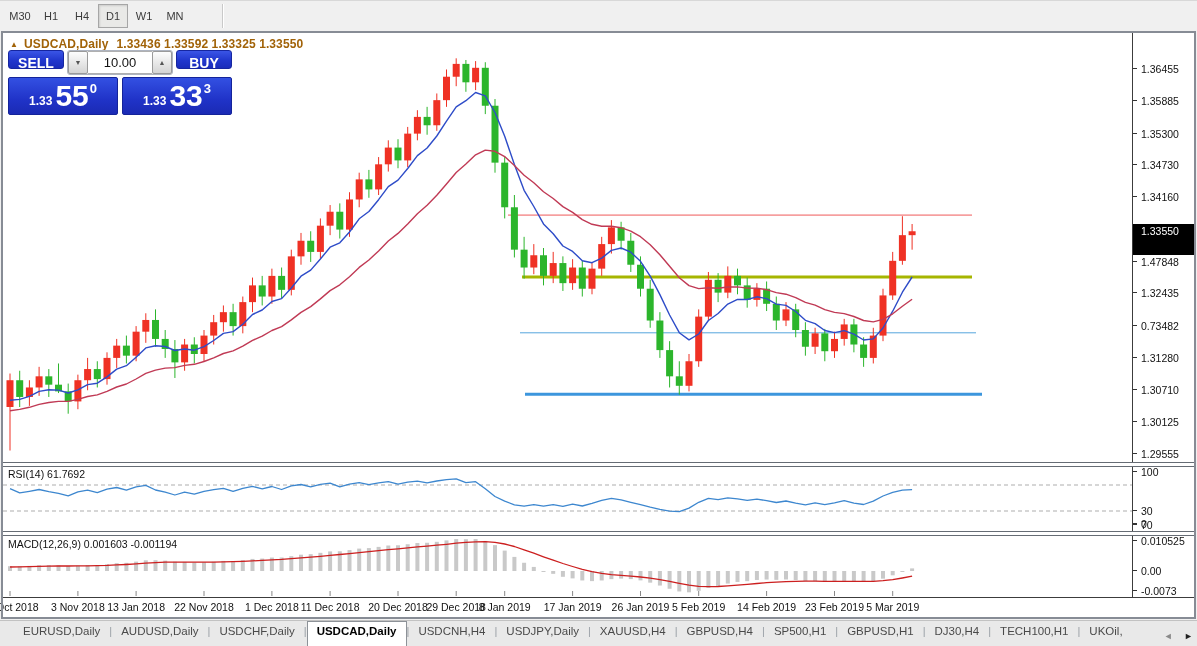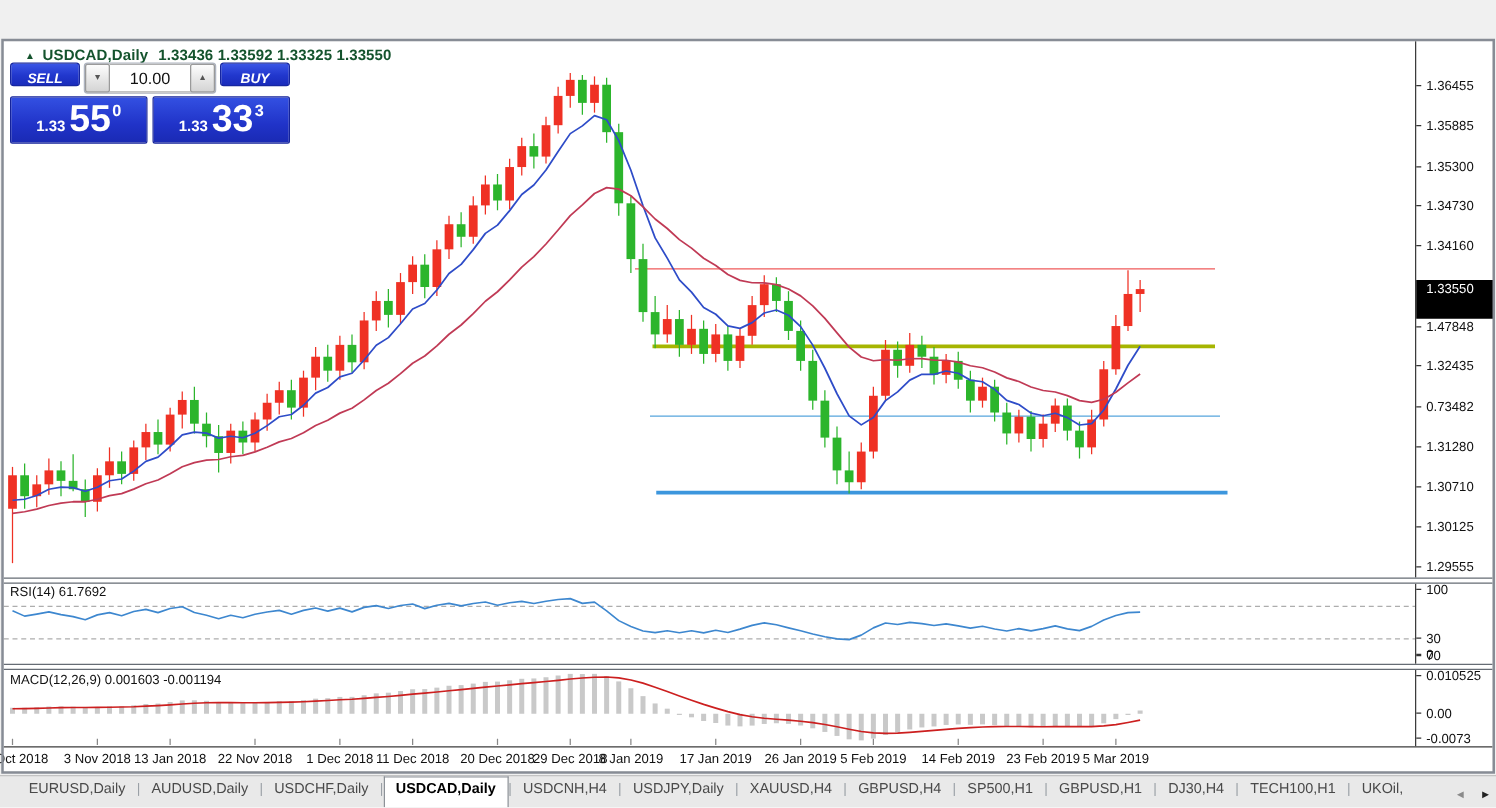--- a/index.html
+++ b/index.html
@@ -18,29 +18,29 @@
   .main-bg { position: absolute; left: 3px; top: 33px; width: 1191px; height: 584px; background: #ffffff; z-index: 0; }
   .plot-hotspot { position: absolute; left: 3px; top: 33px; width: 1129px; height: 429px; z-index: 1; }
 
   svg.overlay { position: absolute; left: 0; top: 0; z-index: 2; pointer-events: none; }
 
   
   .axis-border { position: absolute; left: 1132px; top: 33px; width: 1px; height: 564px; background: #3c3c3c; z-index: 3; }
   .splitter { position: absolute; left: 3px; width: 1191px; height: 5px; background: #ffffff; border-top: 1px solid #666c74; border-bottom: 1px solid #666c74; z-index: 3; }
   .date-strip-border { position: absolute; left: 3px; top: 597px; width: 1191px; height: 1px; background: #3c3c3c; z-index: 3; }
 
-  .chart-title { position: absolute; left: 20px; top: 37px; z-index: 4; font-size: 12px; font-weight: 600; color: #14532d; letter-spacing: .1px; }
+  .chart-title { position: absolute; left: 10px; top: 37px; z-index: 4; font-size: 12px; font-weight: 600; color: #a16207; letter-spacing: .1px; }
   .chart-title .tri { font-size: 8px; position: relative; top: -1px; margin-right: 6px; }
   .chart-title .ohlc { font-weight: 600; margin-left: 8px; }
 
   
   .trade-panel { position: absolute; left: 8px; top: 50px; width: 224px; z-index: 4; }
   .tp-row1 { position: relative; height: 25px; }
-  .btn-blue { position: absolute; top: 0; height: 19px; text-align: center; color: #fff; font-size: 11px; font-weight: bold; line-height: 24px;
-              background: linear-gradient(180deg, #3a55e6 0%, #2137cd 55%, #1a2cbb 100%); border: 1px solid #1626a0; border-radius: 3px; cursor: pointer; font-style: italic; }
+  .btn-blue { position: absolute; top: 0; height: 19px; text-align: center; color: #fff; font-size: 14px; font-weight: bold; line-height: 24px;
+              background: linear-gradient(180deg, #3a55e6 0%, #2137cd 55%, #1a2cbb 100%); border: 1px solid #1626a0; border-radius: 3px; cursor: pointer; }
   .sell-btn { left: 0; width: 56px; }
   .buy-btn  { right: 0; width: 56px; }
   .spin-group { position: absolute; left: 59px; top: 0; width: 106px; height: 25px; background: #e3e3e3; border: 1px solid #aeb4c0; border-radius: 3px; display: flex; }
   .spin { width: 20px; height: 23px; background: linear-gradient(180deg,#fdfdfd,#d4d4d4); border: 1px solid #9a9a9a; color: #555; font-size: 7px; line-height: 20px; text-align: center; cursor: pointer; border-radius: 2px; margin: 0; }
   .vol-input { width: 64px; height: 23px; border: 1px solid #b0b0b0; border-left: none; border-right: none; text-align: center; font-size: 13px; font-family: "Liberation Sans", sans-serif; color: #111; background: #fff; }
   .tp-row2 { position: relative; margin-top: 2px; height: 38px; }
   .price-box { position: absolute; top: 0; width: 110px; height: 38px; color: #fff;
                background: linear-gradient(180deg, #3350e2 0%, #2033c8 60%, #1a2ab4 100%); border: 1px solid #14239a; border-radius: 2px;
                display: flex; align-items: center; justify-content: center; cursor: pointer; }
   .price-box.sell { left: 0; }
@@ -67,20 +67,31 @@
   .tab-scroll { position: absolute; right: 4px; top: 0; height: 26px; line-height: 26px; z-index: 8; }
   .tab-scroll span { font-size: 9px; margin-left: 7px; cursor: pointer; }
   .scroll-left { color: #8a8a8a; }
   .scroll-right { color: #222; }
 </style>
 </head>
 <body>
 
 <div class="screen">
 
+  <div class="toolbar">
+    <div id="tf-buttons">
+        <div class="tf-btn" style="left: 5px;">M30</div>
+        <div class="tf-btn" style="left: 36px;">H1</div>
+        <div class="tf-btn" style="left: 67px;">H4</div>
+        <div class="tf-btn active" style="left: 98px;">D1</div>
+        <div class="tf-btn" style="left: 129px;">W1</div>
+        <div class="tf-btn" style="left: 160px;">MN</div>
+      </div>
+    <div class="toolbar-sep"></div>
+  </div>
 
   <div class="main-bg"></div>
   <div class="plot-hotspot"></div>
 
   <svg class="overlay" id="chart-svg" width="1197" height="646">
       <g>
         <line x1="508" y1="215.08421052631573" x2="972" y2="215.08421052631573" stroke="#ef5a5a" stroke-width="1"></line>
         <line x1="522" y1="277.01052631579" x2="972" y2="277.01052631579" stroke="#a6b501" stroke-width="3"></line>
         <line x1="520" y1="332.8000000000005" x2="976" y2="332.8000000000005" stroke="#56a5dd" stroke-width="1"></line>
         <line x1="525" y1="394.16842105263146" x2="982" y2="394.16842105263146" stroke="#3c96dd" stroke-width="3"></line>

